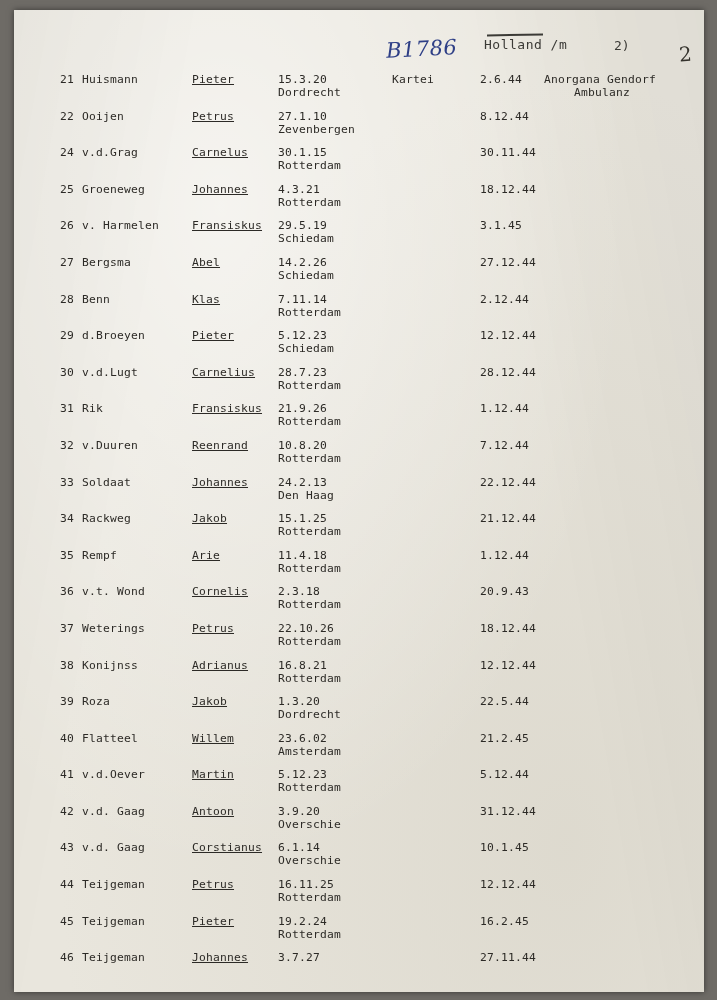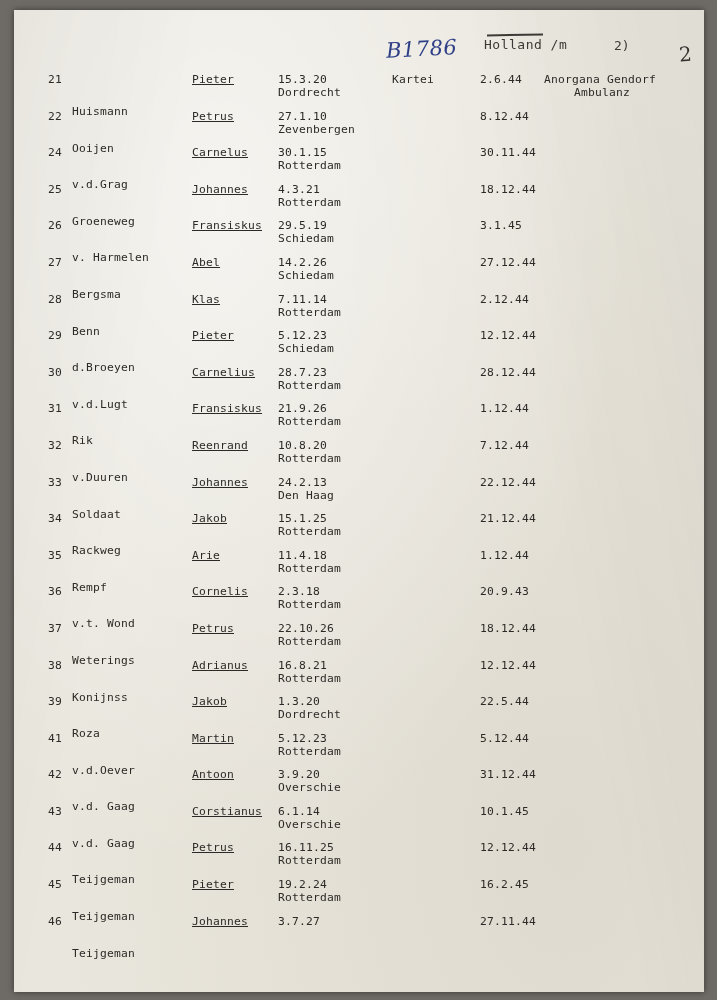--- a/index.html
+++ b/index.html
@@ -93,22 +93,22 @@
   }
   .row {
     position: relative;
     height: 36.6px;
   }
   .cell {
     position: absolute;
     white-space: pre;
     line-height: 13px;
   }
-  .c-num   { left: 34px;  width: 26px; text-align: left; }
-  .c-name  { left: 58px; margin-top: 32px; }
+  .c-num   { left: 34px;  width: 26px; text-align: right; }
+  .c-name  { left: 68px; }
   .c-first { left: 178px; text-decoration: underline; }
   .c-dob   { left: 264px; }
   .c-place { left: 264px; top: 13px; }
   .c-kart  { left: 378px; }
   .c-date  { left: 466px; }
   .c-note  { left: 530px; }
   .c-note2 { left: 560px; top: 13px; }
 </style>
 </head>
 <body>
@@ -314,20 +314,31 @@
         <div class="cell c-name">Roza</div>
         <div class="cell c-first">Jakob</div>
         <div class="cell c-dob">1.3.20</div>
         <div class="cell c-place">Dordrecht</div>
         <div class="cell c-kart"></div>
         <div class="cell c-date">22.5.44</div>
         <div class="cell c-note"></div>
         <div class="cell c-note2"></div>
       </div>
       <div class="row">
+        <div class="cell c-num">40</div>
+        <div class="cell c-name">Flatteel</div>
+        <div class="cell c-first">Willem</div>
+        <div class="cell c-dob">23.6.02</div>
+        <div class="cell c-place">Amsterdam</div>
+        <div class="cell c-kart"></div>
+        <div class="cell c-date">21.2.45</div>
+        <div class="cell c-note"></div>
+        <div class="cell c-note2"></div>
+      </div>
+      <div class="row">
         <div class="cell c-num">41</div>
         <div class="cell c-name">v.d.Oever</div>
         <div class="cell c-first">Martin</div>
         <div class="cell c-dob">5.12.23</div>
         <div class="cell c-place">Rotterdam</div>
         <div class="cell c-kart"></div>
         <div class="cell c-date">5.12.44</div>
         <div class="cell c-note"></div>
         <div class="cell c-note2"></div>
       </div>

